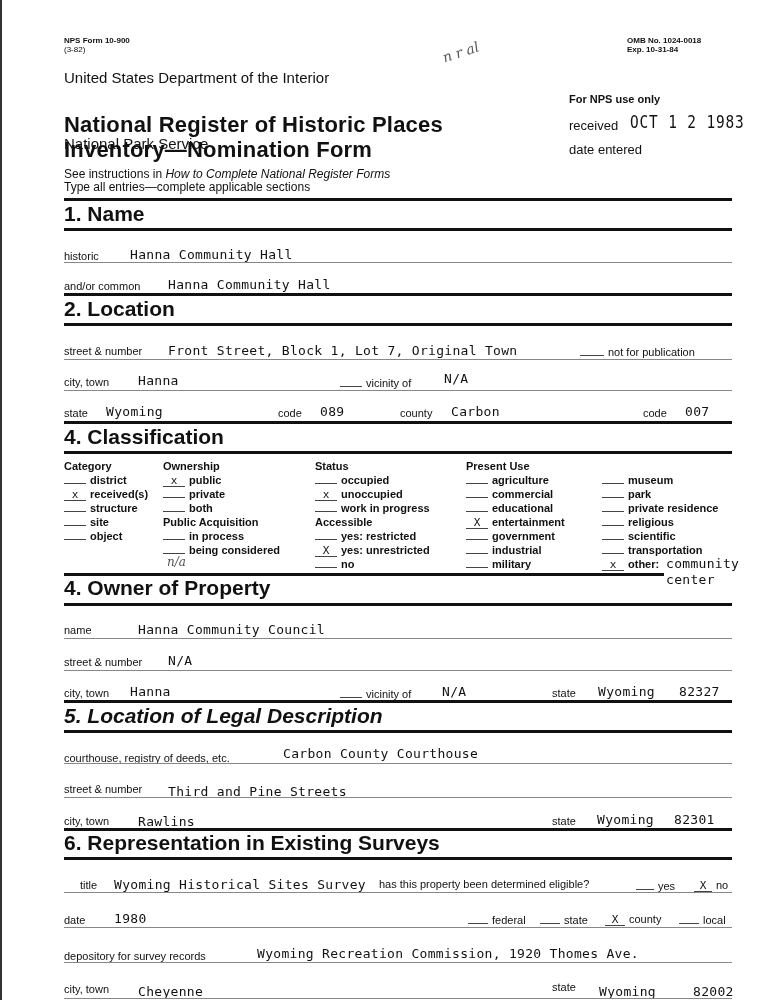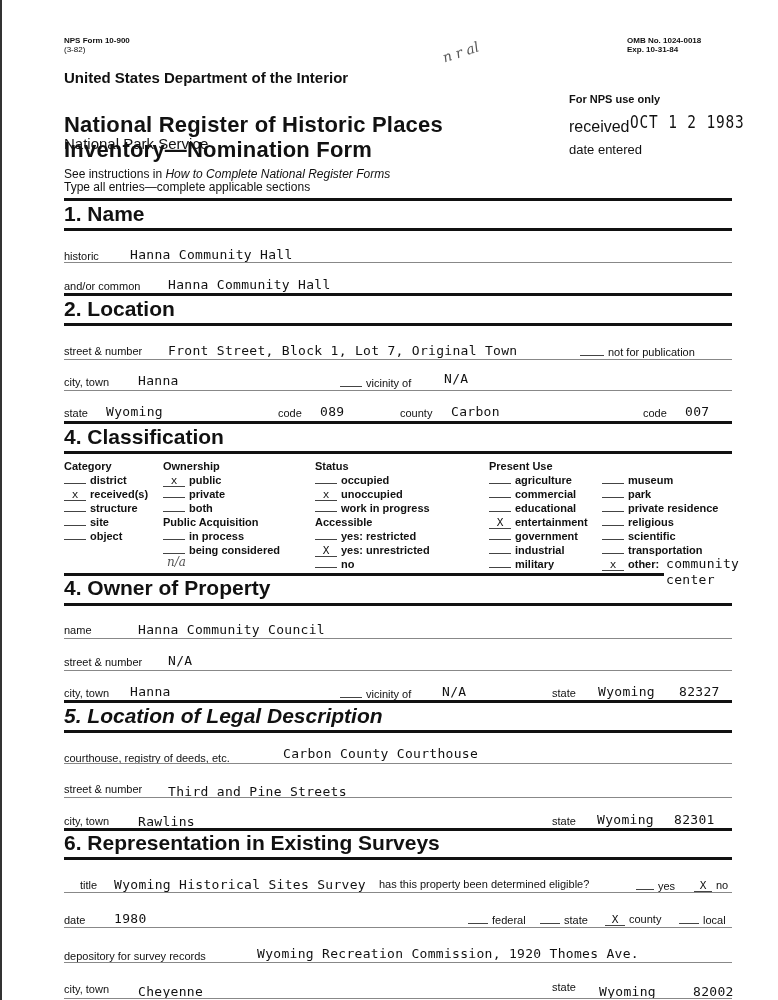--- a/index.html
+++ b/index.html
@@ -1,20 +1,20 @@
 <!DOCTYPE html>
 <html><head>
 <meta charset="utf-8">
 <style>
   html,body{margin:0;padding:0;}
   body{width:778px;height:1000px;background:#fff;position:relative;overflow:hidden;color:#111;font-family:"Liberation Sans",sans-serif;}
   .page{position:absolute;left:0;top:0;width:778px;height:1000px;border-left:2px solid #333;box-sizing:border-box;}
   .abs{position:absolute;white-space:nowrap;}
   .tiny{font-size:8px;line-height:9px;font-weight:bold;font-family:"Liberation Sans",sans-serif;}
-  .dept{font-size:15px;font-weight:bold;}
+  .dept{font-size:15px;font-weight:normal;}
   .nps{font-size:15px;margin-top:48px;}
   .big{font-size:22px;font-weight:bold;letter-spacing:0.2px;}
   .instr{font-size:12px;}
   .lbl{font-size:11px;font-family:"Liberation Sans",sans-serif;}
   .val{font-size:13px;font-family:"DejaVu Sans Mono","Liberation Mono",monospace;letter-spacing:0.3px;}
   .stamp{font-size:17px;font-family:"DejaVu Sans Mono",monospace;letter-spacing:1px;transform:scaleX(0.85);transform-origin:left;}
   .sec{font-size:21px;font-weight:bold;font-family:"Liberation Sans",sans-serif;}
   .thick{position:absolute;left:62px;width:668px;height:3px;background:#111;}
   .thin{position:absolute;left:62px;width:668px;height:1px;background:#888;}
   .cls{font-size:11px;font-weight:bold;line-height:14px;}
@@ -34,21 +34,21 @@
   <div class="abs hand" style="left:440px;top:44px;font-size:14px;transform:rotate(-18deg);">n r al</div>
 
   <div class="abs dept" style="left:62px;top:69px;">United States Department of the Interior</div>
   <div class="abs nps" style="left:62px;top:87px;">National Park Service</div>
   <div class="abs big" style="left:62px;top:112px;">National Register of Historic Places</div>
   <div class="abs big" style="left:62px;top:137px;">Inventory—Nomination Form</div>
   <div class="abs instr" style="left:62px;top:167px;"><span>See instructions in </span><i>How to Complete National Register Forms</i></div>
   <div class="abs instr" style="left:62px;top:180px;">Type all entries—complete applicable sections</div>
 
   <div class="abs" style="left:567px;top:93px;font-size:11px;font-weight:bold;">For NPS use only</div>
-  <div class="abs" style="left:567px;top:118px;font-size:16px;">received</div>
+  <div class="abs" style="left:567px;top:118px;font-size:13px;">received</div>
   <div class="abs stamp" style="left:628px;top:112px;">OCT 1 2 1983</div>
   <div class="abs" style="left:567px;top:142px;font-size:13px;">date entered</div>
 
   <div class="thick" style="top:198px;"></div>
   <div class="abs sec" style="left:62px;top:202px;">1. Name</div>
   <div class="thick" style="top:228px;"></div>
   <div class="abs lbl" style="left:62px;top:250px;">historic</div>
   <div class="abs val" style="left:128px;top:247px;">Hanna Community Hall</div>
   <div class="thin" style="top:262px;"></div>
   <div class="abs lbl" style="left:62px;top:280px;">and/or common</div>
@@ -103,21 +103,21 @@
     <span class="row">Status</span>
     <span class="row"><span class="blank"></span><span>occupied</span></span>
     <span class="row"><span class="blank">x</span><span>unoccupied</span></span>
     <span class="row"><span class="blank"></span><span>work in progress</span></span>
     <span class="row">Accessible</span>
     <span class="row"><span class="blank"></span><span>yes: restricted</span></span>
     <span class="row"><span class="blank">X</span><span>yes: unrestricted</span></span>
     <span class="row"><span class="blank"></span><span>no</span></span>
   </div>
 
-  <div class="abs cls" style="left:464px;top:459px;margin-left:23px;">
+  <div class="abs cls" style="left:464px;top:459px;">
     <span class="row">Present Use</span>
     <span class="row"><span class="blank"></span><span>agriculture</span></span>
     <span class="row"><span class="blank"></span><span>commercial</span></span>
     <span class="row"><span class="blank"></span><span>educational</span></span>
     <span class="row"><span class="blank">X</span><span>entertainment</span></span>
     <span class="row"><span class="blank"></span><span>government</span></span>
     <span class="row"><span class="blank"></span><span>industrial</span></span>
     <span class="row"><span class="blank"></span><span>military</span></span>
   </div>
 

